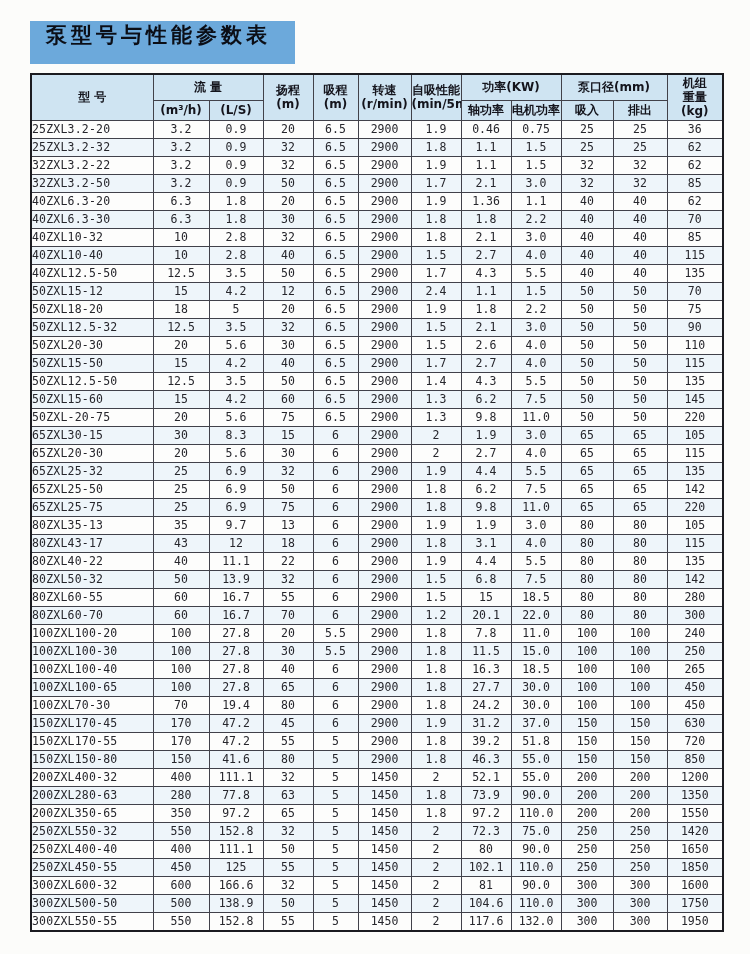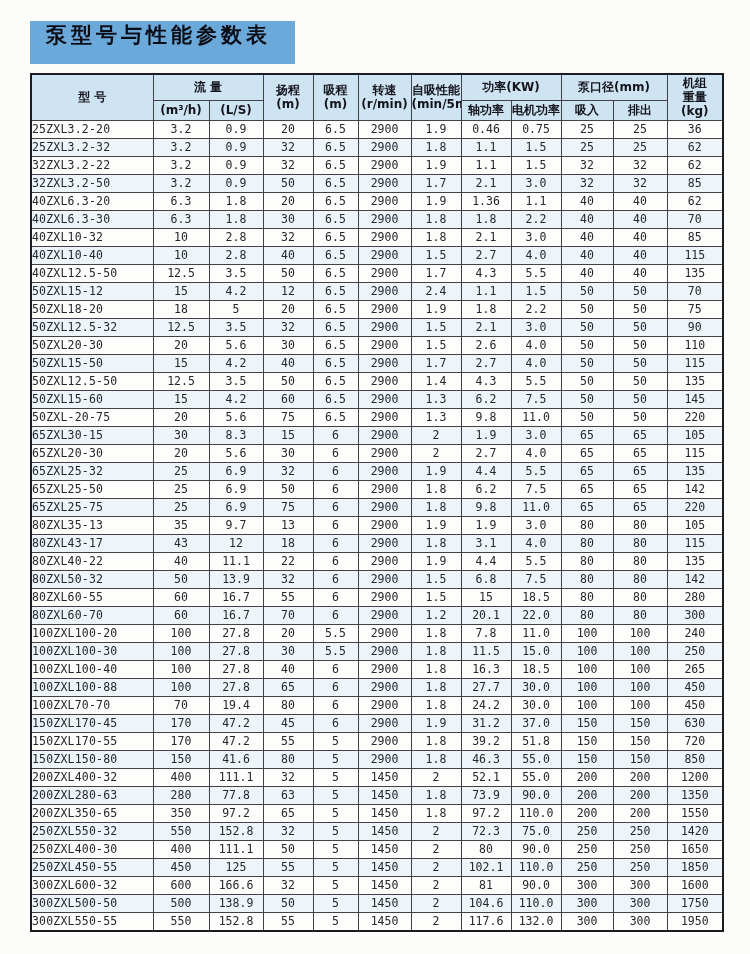--- a/index.html
+++ b/index.html
@@ -557,35 +557,35 @@
           <td>6</td>
           <td>2900</td>
           <td>1.8</td>
           <td>16.3</td>
           <td>18.5</td>
           <td>100</td>
           <td>100</td>
           <td>265</td>
         </tr>
         <tr>
-          <td class="model-cell">100ZXL100-88</td>
+          <td class="model-cell">100ZXL100-65</td>
           <td>100</td>
           <td>27.8</td>
           <td>65</td>
           <td>6</td>
           <td>2900</td>
           <td>1.8</td>
           <td>27.7</td>
           <td>30.0</td>
           <td>100</td>
           <td>100</td>
           <td>450</td>
         </tr>
         <tr>
-          <td class="model-cell">100ZXL70-70</td>
+          <td class="model-cell">100ZXL70-30</td>
           <td>70</td>
           <td>19.4</td>
           <td>80</td>
           <td>6</td>
           <td>2900</td>
           <td>1.8</td>
           <td>24.2</td>
           <td>30.0</td>
           <td>100</td>
           <td>100</td>
@@ -683,21 +683,21 @@
           <td>5</td>
           <td>1450</td>
           <td>2</td>
           <td>72.3</td>
           <td>75.0</td>
           <td>250</td>
           <td>250</td>
           <td>1420</td>
         </tr>
         <tr>
-          <td class="model-cell">250ZXL400-30</td>
+          <td class="model-cell">250ZXL400-40</td>
           <td>400</td>
           <td>111.1</td>
           <td>50</td>
           <td>5</td>
           <td>1450</td>
           <td>2</td>
           <td>80</td>
           <td>90.0</td>
           <td>250</td>
           <td>250</td>

